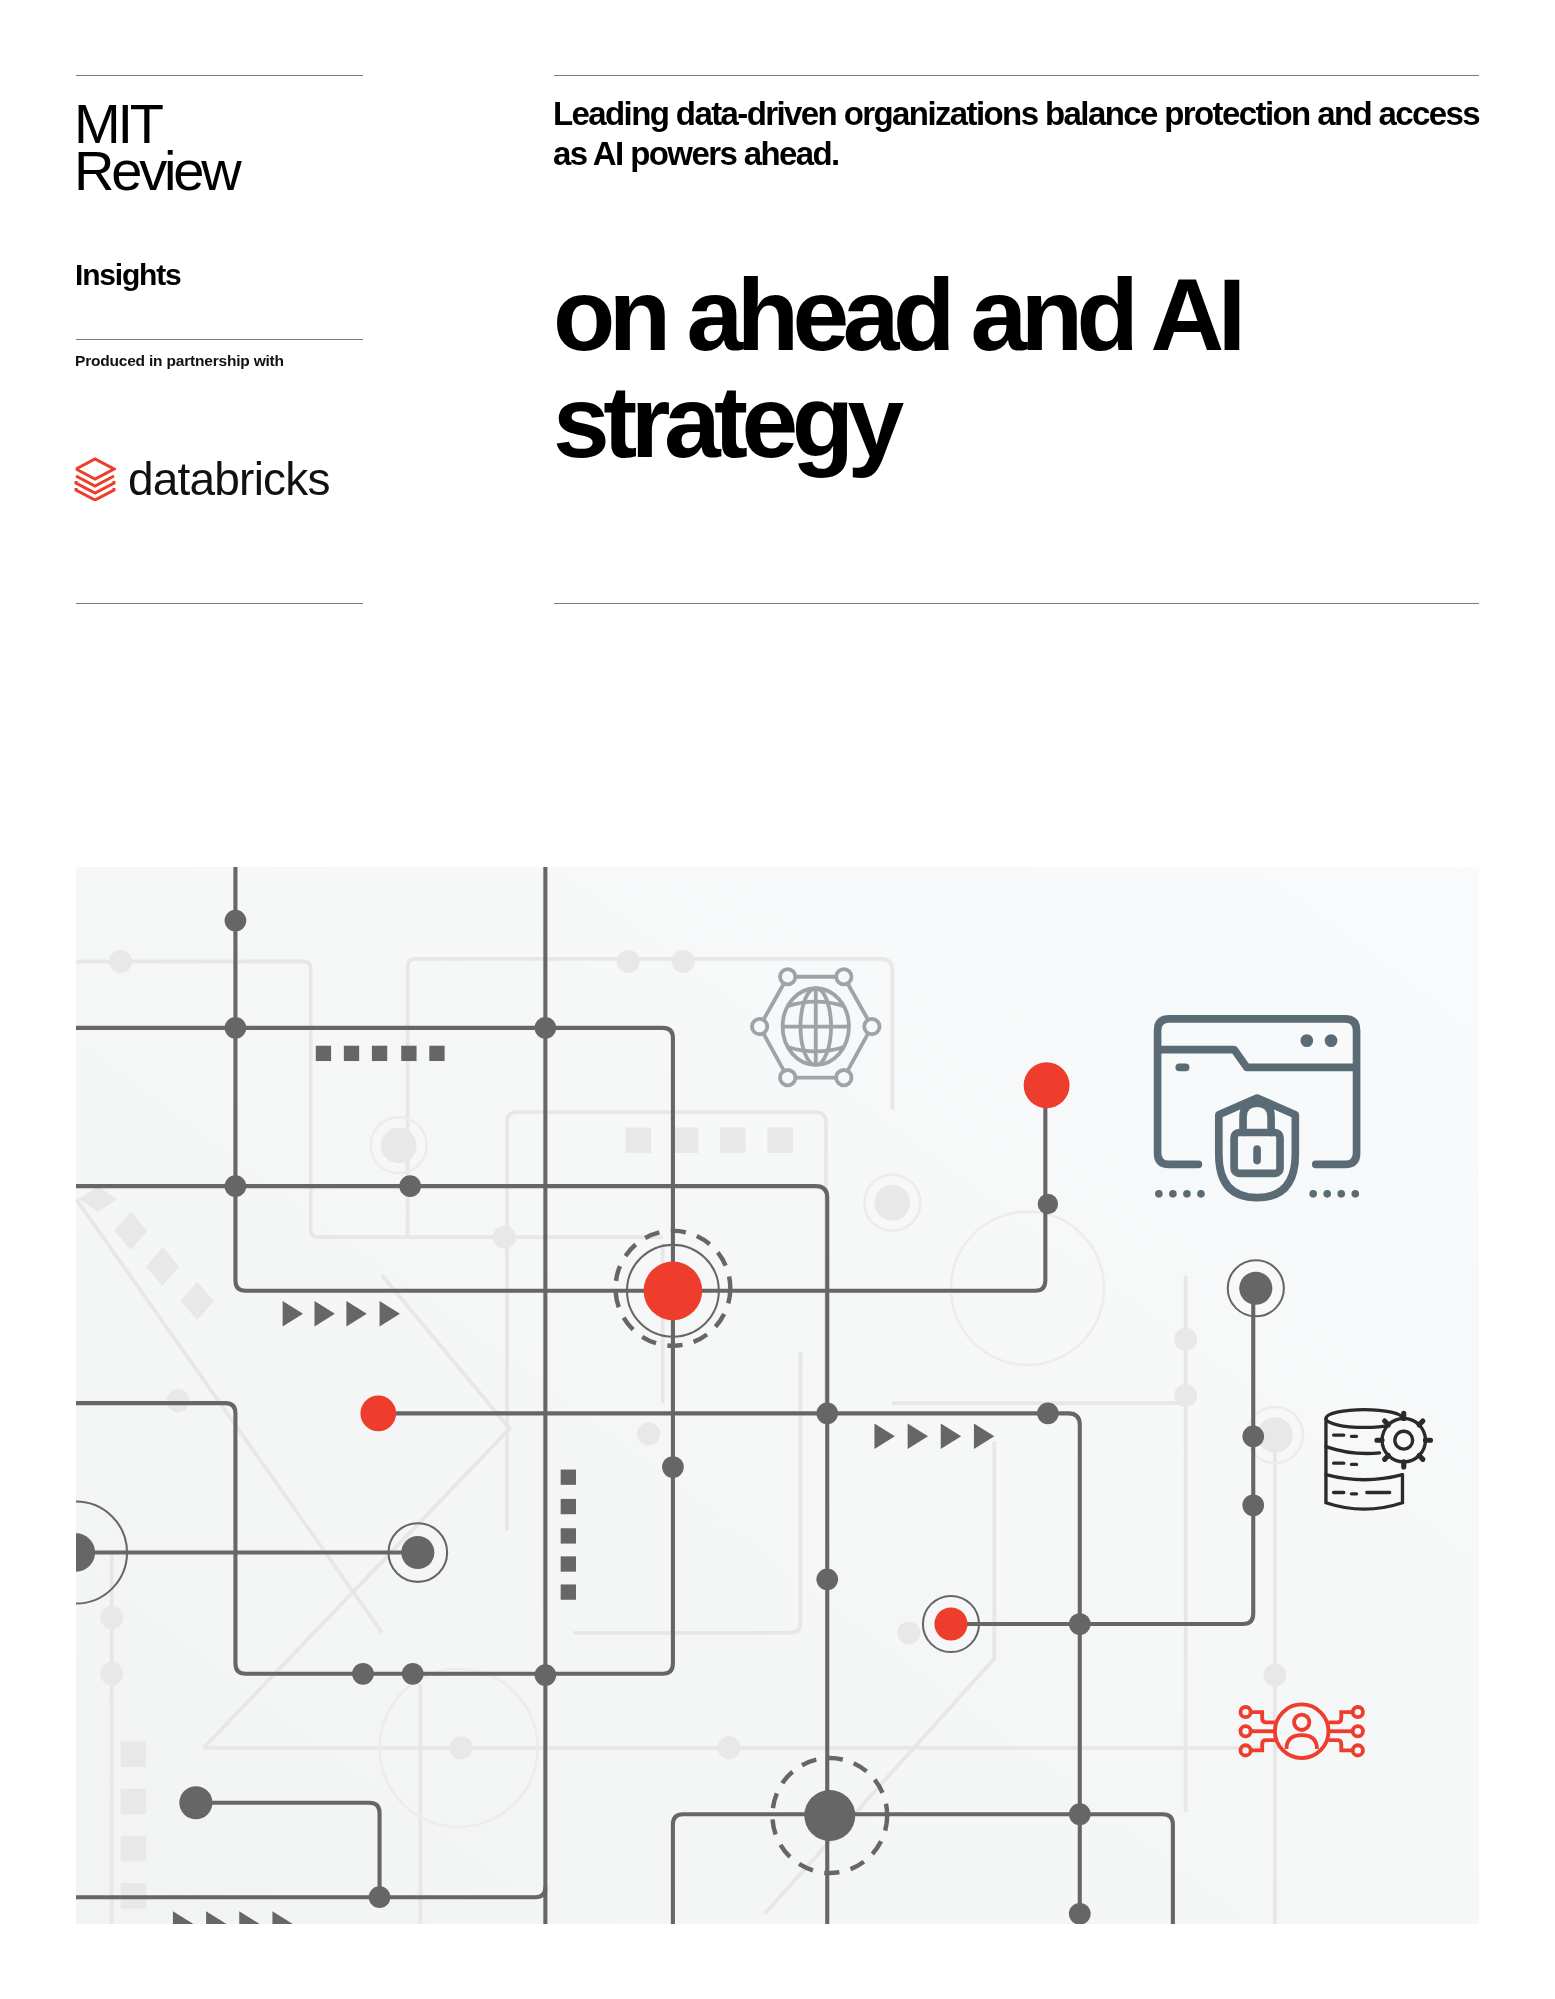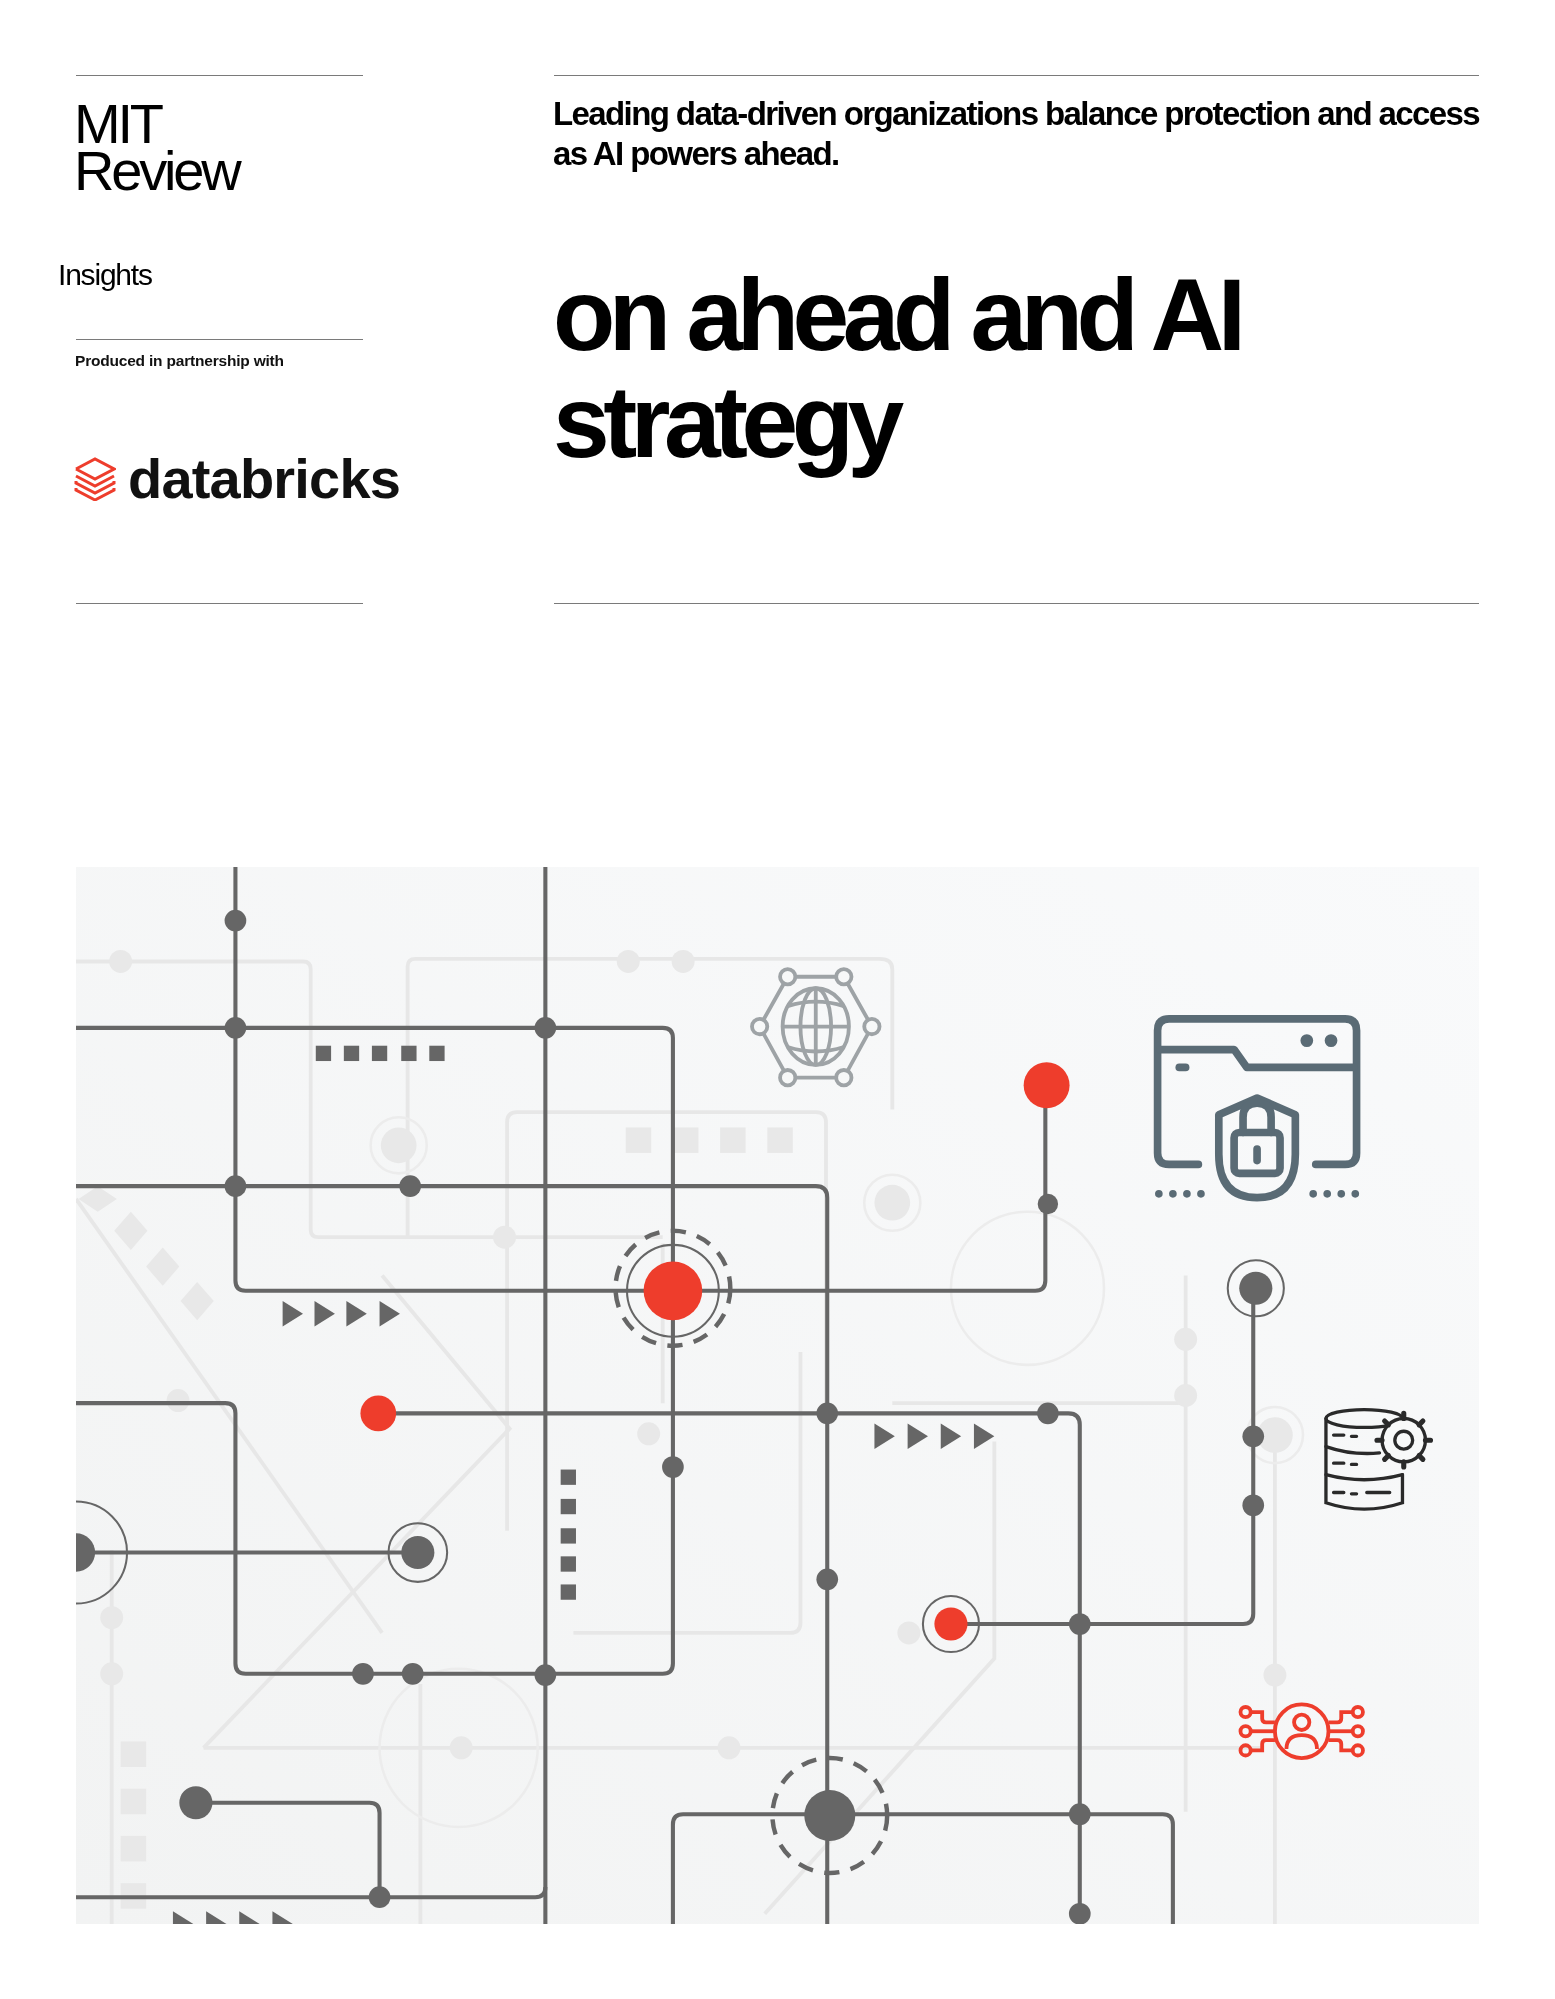--- a/index.html
+++ b/index.html
@@ -2,26 +2,26 @@
 <html><head>
 <meta charset="utf-8">
 <style>
   html, body { margin:0; padding:0; background:#ffffff; }
   body { width:1555px; height:1999px; position:relative; overflow:hidden;
          font-family:"Liberation Sans", sans-serif; color:#000; }
   .rule { position:absolute; height:0; border-top:1.5px solid #7a7a7a; }
   .logo-mit { position:absolute; left:74px; top:100px; font-weight:400;
               font-size:56px; line-height:47px; letter-spacing:-3.2px; }
   .logo-mit div { white-space:nowrap; }
-  .logo-insights { position:absolute; left:58px; top:258px; font-weight:400;
+  .logo-insights { position:absolute; left:75px; top:258px; font-weight:700;
                    font-size:30px; letter-spacing:-1.2px; line-height:34px; }
   .partner { position:absolute; left:75px; top:352px; font-size:15.5px; font-weight:700;
              letter-spacing:-0.2px; color:#111; }
   .databricks { position:absolute; left:74px; top:454px; display:flex; align-items:center; gap:12px; }
-  .databricks-text { font-size:56px; font-weight:700; letter-spacing:-0.8px; color:#111; line-height:50px; }
+  .databricks-text { font-size:46px; font-weight:400; letter-spacing:-0.8px; color:#111; line-height:50px; }
   .subtitle { position:absolute; left:553px; top:94px; width:930px; font-weight:700;
               font-size:33px; line-height:40px; letter-spacing:-1.6px; }
   .title { position:absolute; left:553px; top:262px; width:940px; font-weight:700;
            font-size:102px; line-height:107px; letter-spacing:-6.5px; }
   .title div { white-space:nowrap; }
   .illus { position:absolute; left:76px; top:867px; width:1403px; height:1057px; }
 </style>
 </head>
 <body>
 

